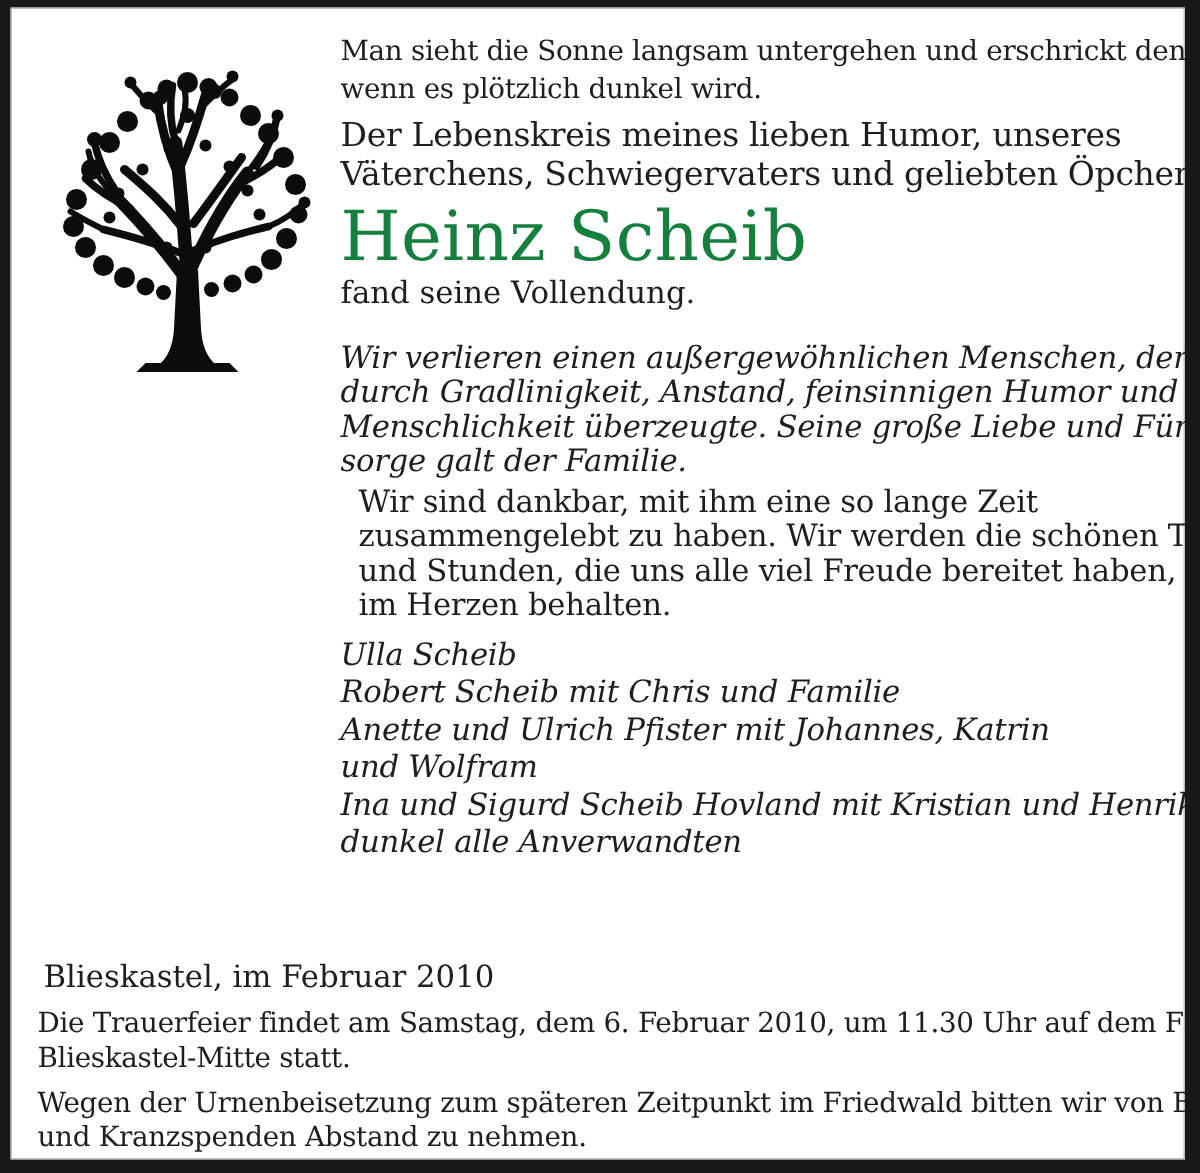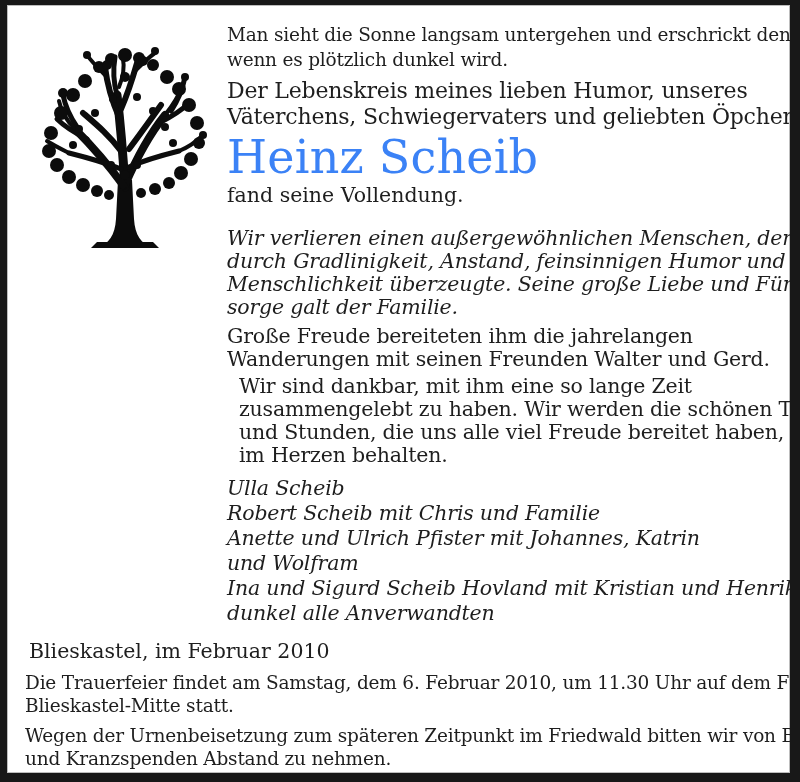--- a/index.html
+++ b/index.html
@@ -47,21 +47,21 @@
     line-height: 26px;
     letter-spacing: -0.2px;
     margin: 0;
   }
   .deceased-name {
     font-size: 46px;
     line-height: 50px;
     letter-spacing: 0.2px;
     margin: 2px 0 0 0;
     font-weight: normal;
-    color: #3b82f6;
+    color: #15803d;
   }
   .death-date {
     font-size: 19px;
     line-height: 24px;
     margin: 3px 0 0 0;
   }
   .completion {
     font-size: 20.5px;
     line-height: 24px;
     margin: 1px 0 0 0;
@@ -189,22 +189,20 @@
     <p class="epigraph pre">Man sieht die Sonne langsam untergehen und erschrickt dennoch,
 wenn es plötzlich dunkel wird.</p>
     <p class="intro pre">Der Lebenskreis meines lieben Humor, unseres
 Väterchens, Schwiegervaters und geliebten Öpchens</p>
     <h1 class="deceased-name">Heinz Scheib</h1>
     <p class="completion">fand seine Vollendung.</p>
     <p class="para para-1 pre">Wir verlieren einen außergewöhnlichen Menschen, der
 durch Gradlinigkeit, Anstand, feinsinnigen Humor und
 Menschlichkeit überzeugte. Seine große Liebe und Für-
 sorge galt der Familie.</p>
-    <p class="para para-2 pre">Große Freude bereiteten ihm die jahrelangen
-Wanderungen mit seinen Freunden Walter und Gerd.</p>
     <p class="para para-3 pre">Wir sind dankbar, mit ihm eine so lange Zeit
 zusammengelebt zu haben. Wir werden die schönen Tage
 und Stunden, die uns alle viel Freude bereitet haben,
 im Herzen behalten.</p>
     <p class="mourners pre">Ulla Scheib
 Robert Scheib mit Chris und Familie
 Anette und Ulrich Pfister mit Johannes, Katrin
 und Wolfram
 Ina und Sigurd Scheib Hovland mit Kristian und Henrik
 dunkel alle Anverwandten</p>

